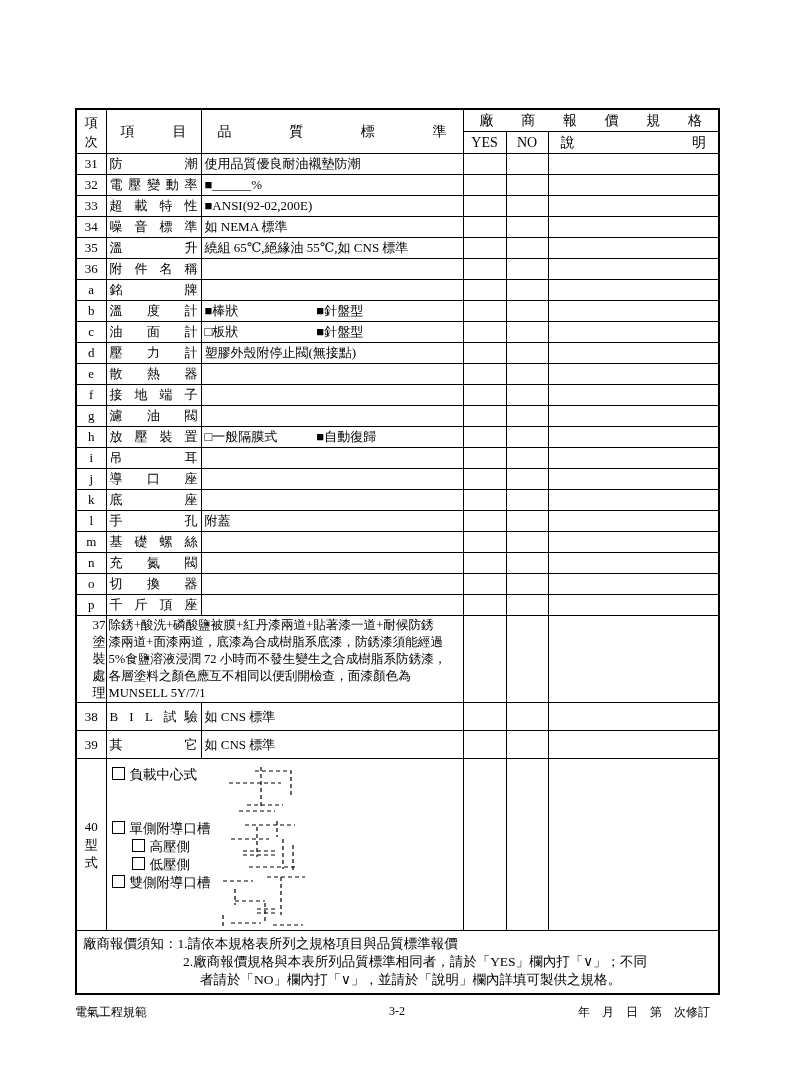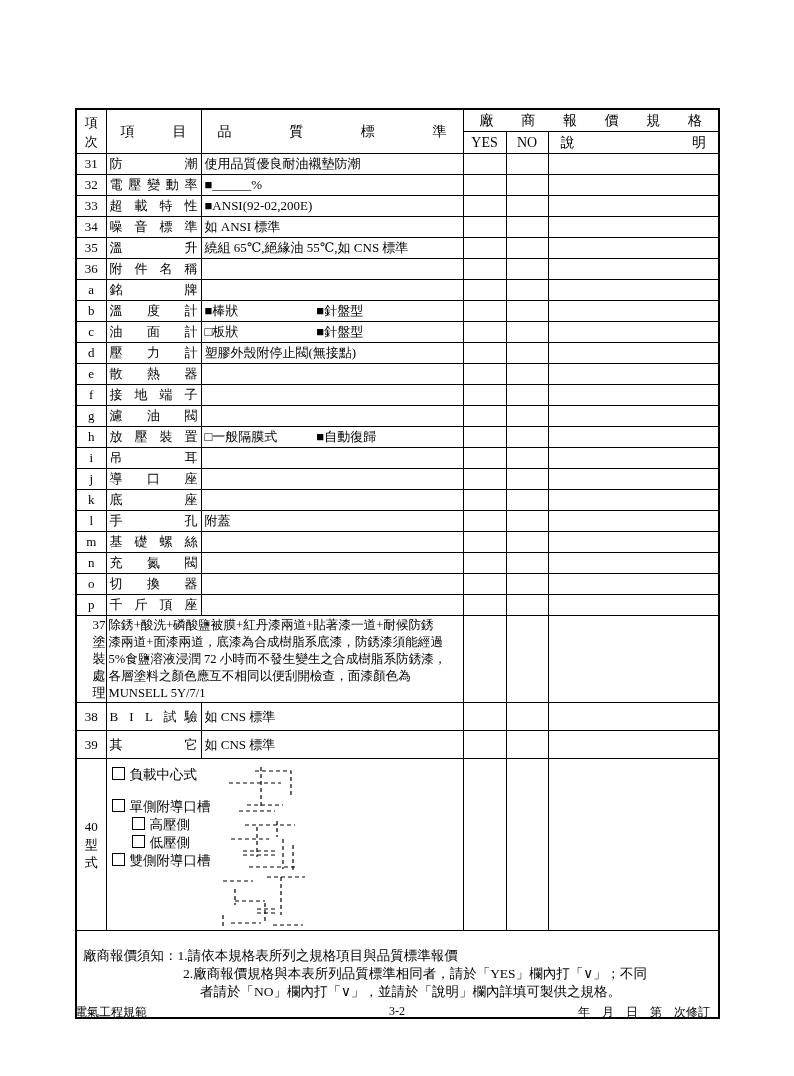--- a/index.html
+++ b/index.html
@@ -38,27 +38,27 @@
   .multi{padding:1px 0 0 2px;}
   .multi .ln{line-height:17px;font-size:12.6px;white-space:pre;}
 
   tr.rmid{height:28px;margin-top:24px;}
 
   tr.r40{height:172px;}
   .lblcol40{vertical-align:middle;}
   .lblcol40 div{line-height:18px;text-align:center;font-size:13px;}
   .typecell{position:relative;vertical-align:top;padding:6px 0 0 5px;font-size:13.5px;}
   .opt{line-height:17px;margin-top:1px;}
-  .opt.gap{margin-top:15px;}
+  .opt.gap{margin-top:37px;}
   .opt.sub{margin-left:20px;}
   .cb{display:inline-block;width:11px;height:11px;border:1.5px solid #000;margin-right:5px;vertical-align:-1px;background:#fff;}
   .sketch{position:absolute;left:108px;top:4px;}
 
   tr.rnote{height:60px;}
-  .notecell{vertical-align:top;padding:16px 6px;font-size:13.5px;}
+  .notecell{vertical-align:top;padding:4px 6px;font-size:13.5px;}
   .notecell div{line-height:18px;white-space:pre;}
   .nl1{padding-left:100px;}
   .nl2{padding-left:117px;}
 
   .pfoot{position:absolute;top:1004px;font-size:12px;white-space:pre;}
   .pf-left{left:75px;}
   .pf-center{left:50%;transform:translateX(-50%);}
   .pf-right{right:84px;}
 </style>
 </head>
@@ -113,21 +113,21 @@
           <td class="cno">33</td>
           <td class="citem">超載特性</td>
           <td class="cstd">■ANSI(92-02,200E)</td>
           <td></td>
           <td></td>
           <td></td>
         </tr>
         <tr class="rm">
           <td class="cno">34</td>
           <td class="citem">噪音標準</td>
-          <td class="cstd">如 ANSI 標準</td>
+          <td class="cstd">如 NEMA 標準</td>
           <td></td>
           <td></td>
           <td></td>
         </tr>
         <tr class="rm">
           <td class="cno">35</td>
           <td class="citem">溫升</td>
           <td class="cstd">繞組 65℃,絕緣油 55℃,如 CNS 標準</td>
           <td></td>
           <td></td>

